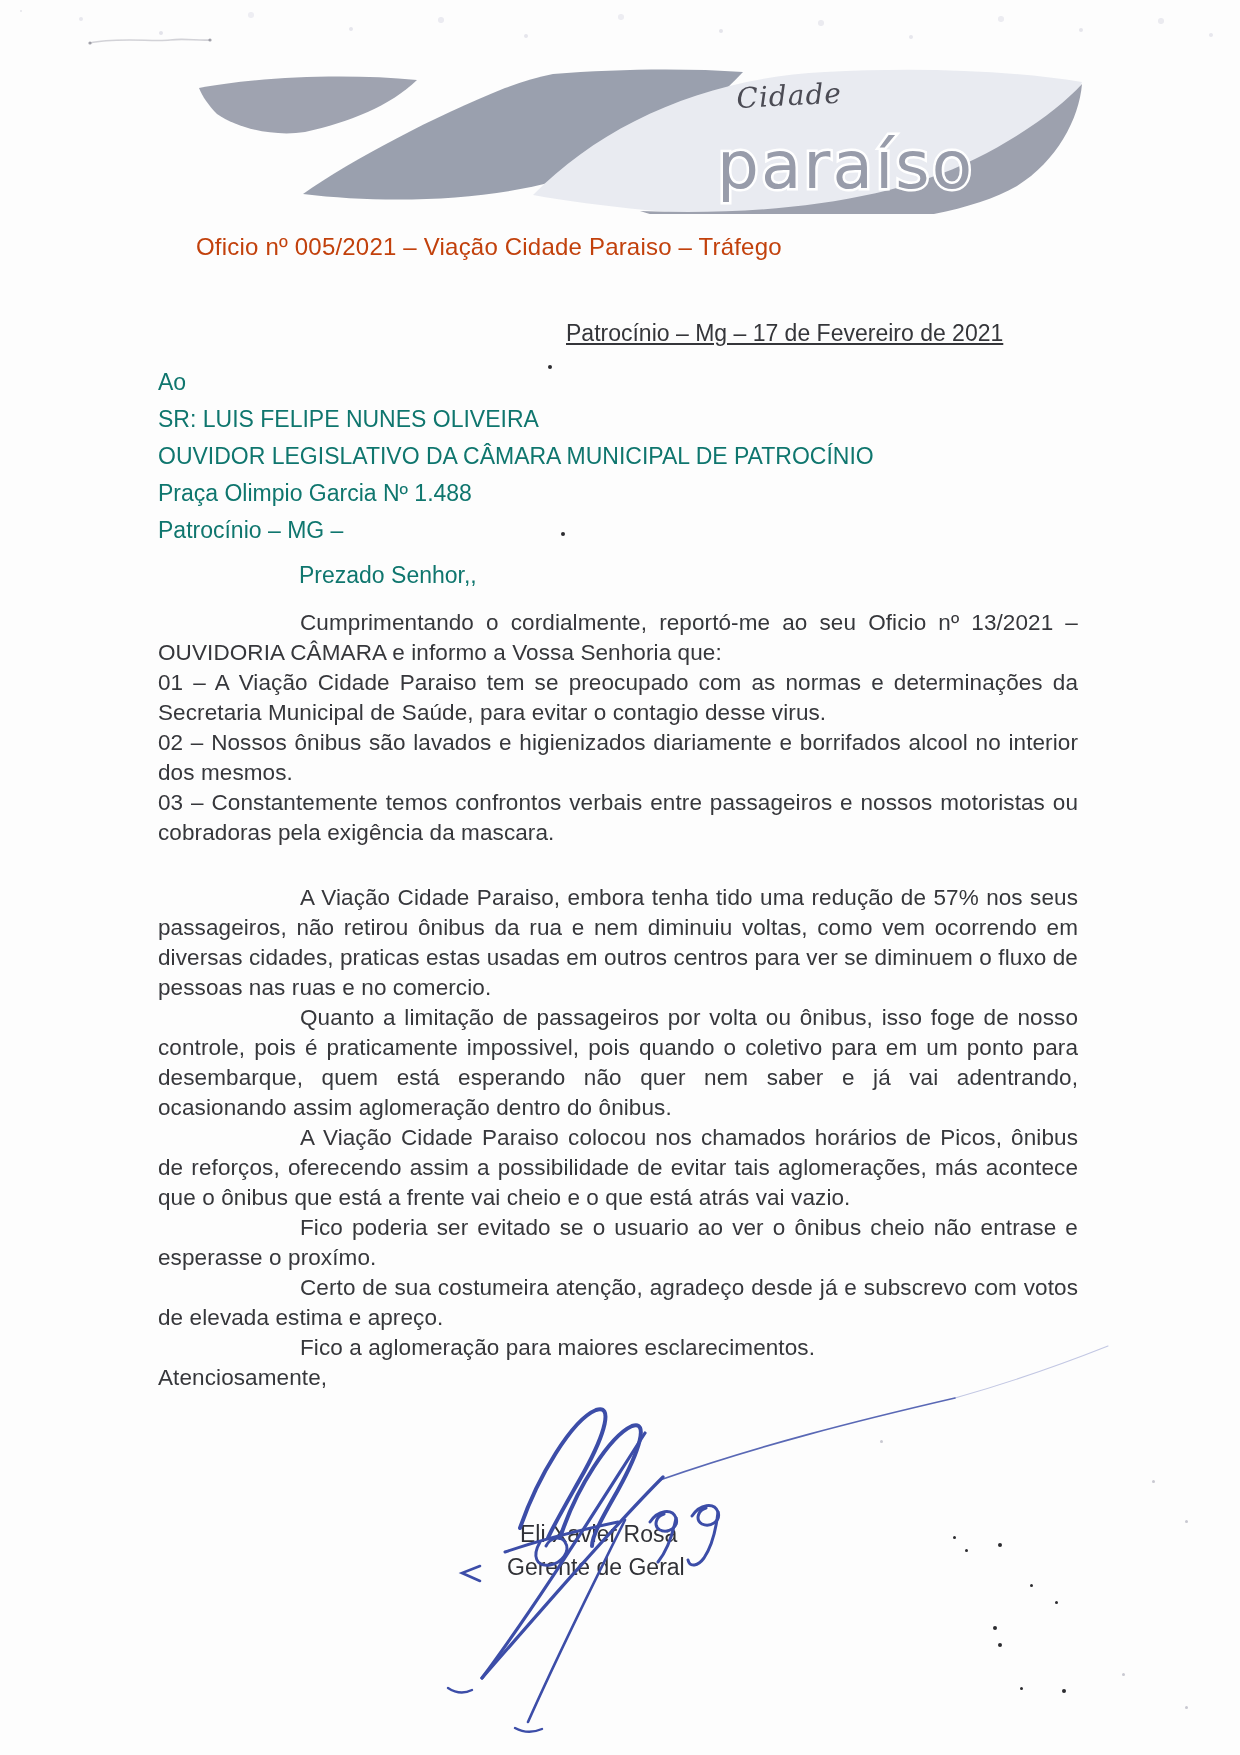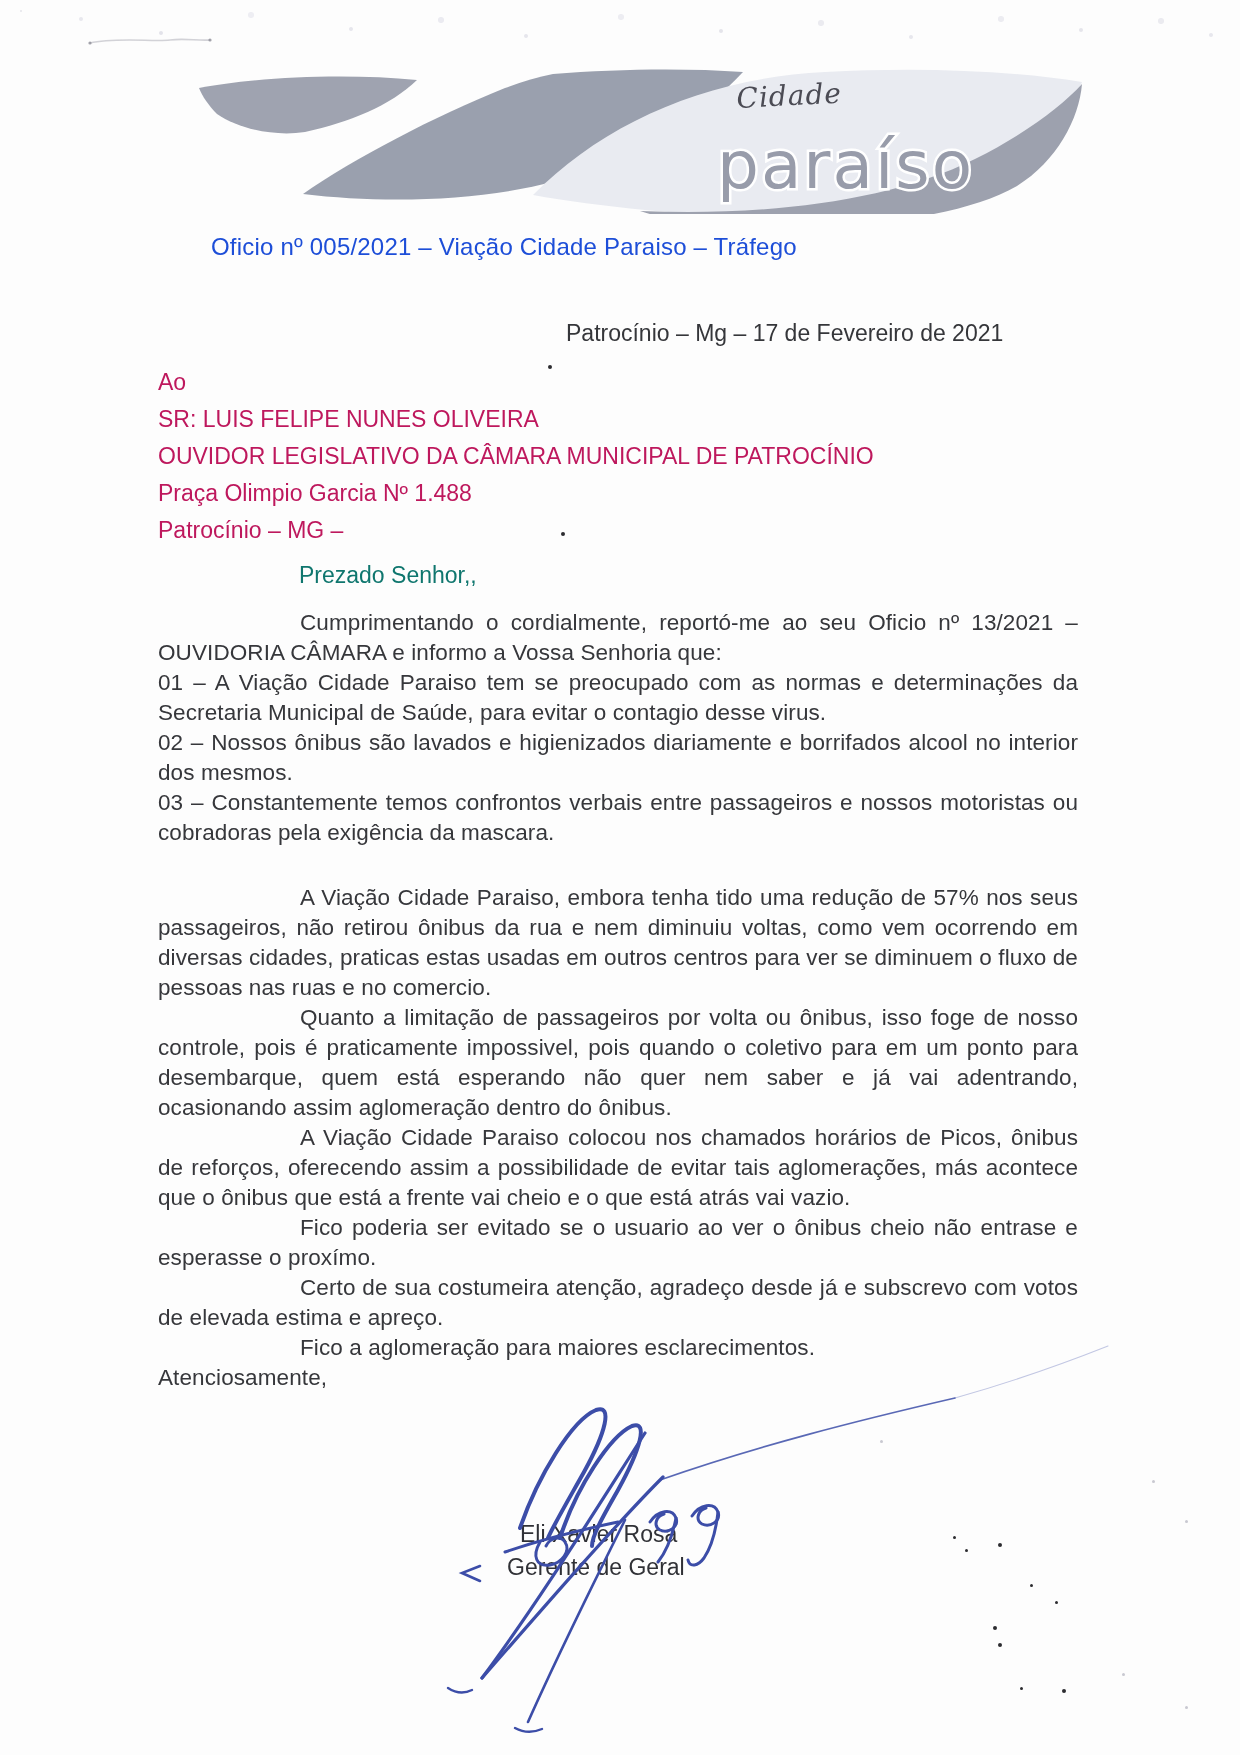--- a/index.html
+++ b/index.html
@@ -12,23 +12,23 @@
   .noise-band{
     position:absolute;top:10px;left:20px;width:2px;height:2px;border-radius:50%;
     background:#e4e4ea;
     box-shadow: 60px 8px 0 1px #e8e8ee, 140px 22px 0 1px #e3e3ea, 230px 4px 0 2px #eeeef3,
                 330px 18px 0 1px #e6e6ec, 420px 9px 0 2px #ebebf1, 505px 25px 0 1px #e6e6ec,
                 600px 6px 0 2px #ededf2, 700px 20px 0 1px #e4e4ea, 800px 12px 0 2px #ebebf0,
                 890px 26px 0 1px #e7e7ed, 980px 8px 0 2px #ececf1, 1060px 19px 0 1px #e5e5eb,
                 1140px 10px 0 2px #ebebf0, 1190px 24px 0 1px #e7e7ed;
   }
   .abs{position:absolute;}
-  .ref-line{left:196px;top:233px;font-size:24px;letter-spacing:.2px;color:#1d4ed8;margin-left:15px;}
-  .dateline{left:566px;top:320px;font-size:23px;color:#35363a;}
-  .recipient{left:158px;top:364px;font-size:23px;line-height:37px;color:#be185d;}
+  .ref-line{left:196px;top:233px;font-size:24px;letter-spacing:.2px;color:#c2410c;}
+  .dateline{left:566px;top:320px;font-size:23px;color:#35363a;text-decoration:underline;}
+  .recipient{left:158px;top:364px;font-size:23px;line-height:37px;color:#0f766e;}
   .salutation{left:299px;top:562px;font-size:23px;color:#0f766e;}
   .body-block{
     left:158px;top:608px;width:920px;font-size:22.5px;line-height:30px;
     text-align:justify;color:#36373b;letter-spacing:.1px;
   }
   .body-block p{margin:0;}
   .body-block p.indent{text-indent:142px;}
   .body-block p.gap{margin-top:35px;}
   .closing-word{margin:22px 0 0 144px;text-align:left;}
   .sig-name{left:520px;top:1521px;font-size:23px;color:#303136;}

